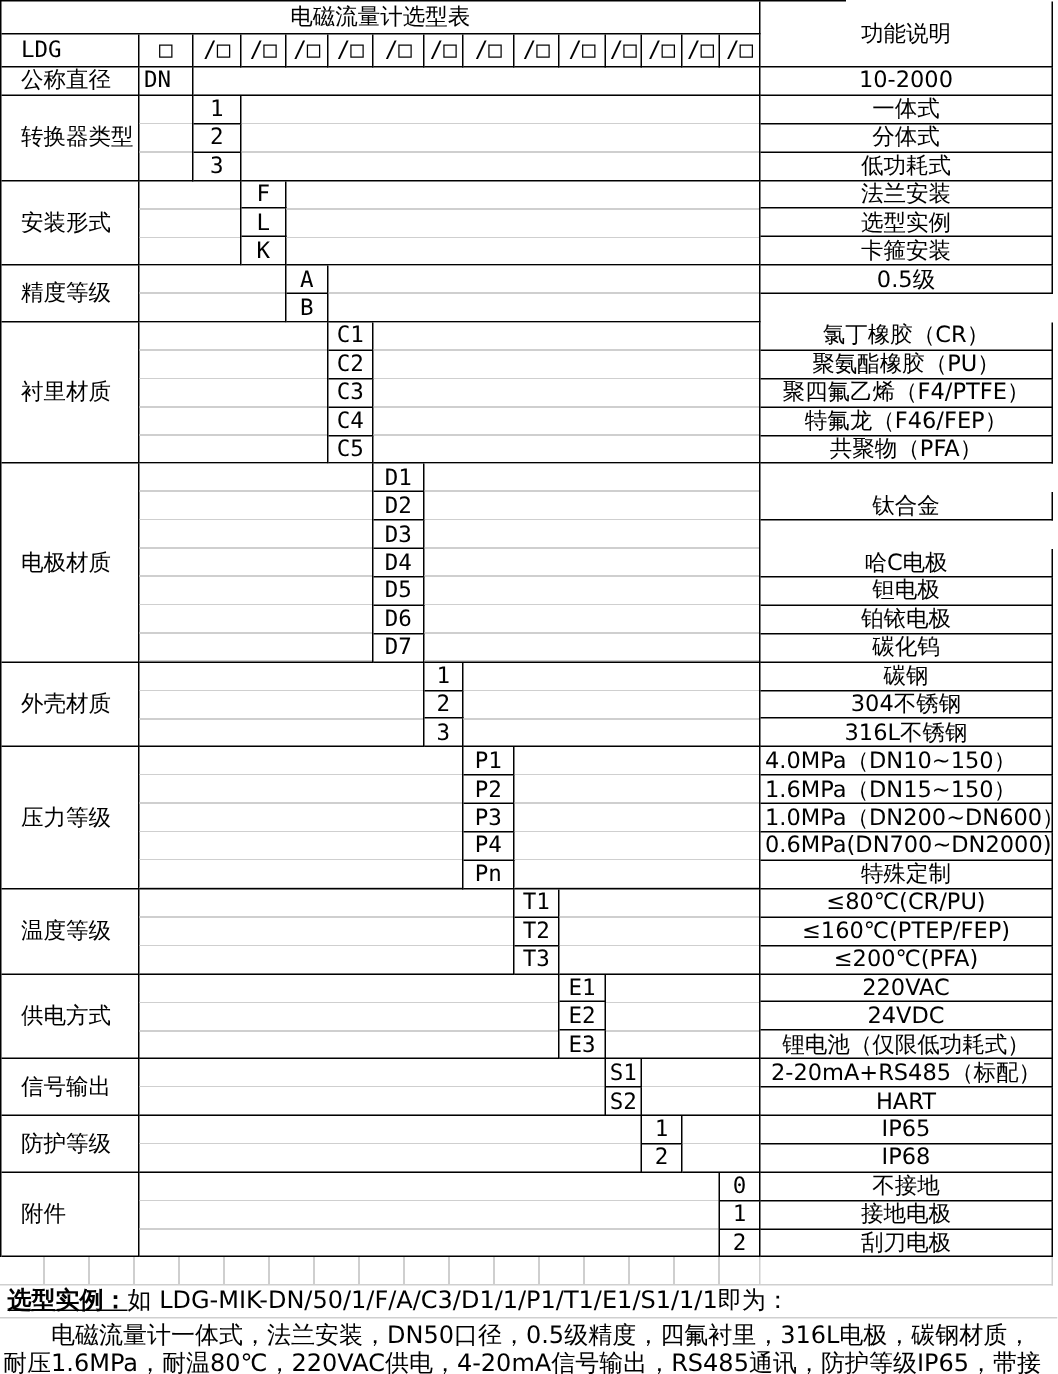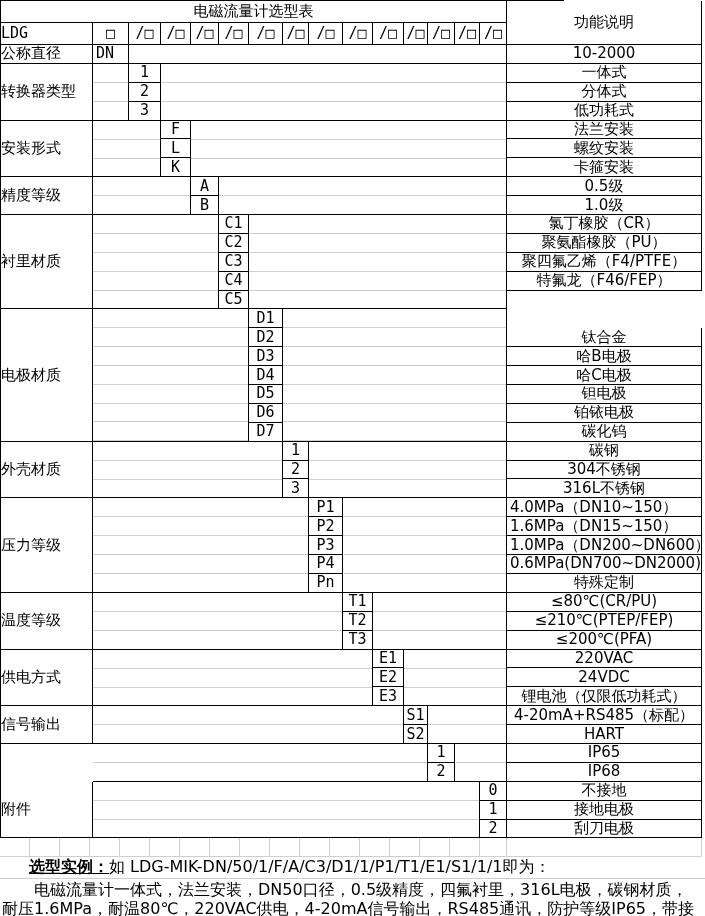--- a/index.html
+++ b/index.html
@@ -6,38 +6,38 @@
   .page{position:relative;width:705px;height:916px;background:#fff;color:#000;
         font-family:"DejaVu Sans","Liberation Sans",sans-serif;font-size:15px;}
   
   .grid{display:grid;width:564px;box-sizing:border-box;
         grid-template-columns:92px 36px 32px 30px 28px 30px 34px 26px 34px 30px 31px 24px 27px 25px 27px 195px;
         grid-template-rows:22px 22px repeat(42,18.9px);
         border-top:1px solid #000;border-left:1px solid #000;}
   .t{box-sizing:border-box;border-right:1px solid #000;border-bottom:1px solid #000;
      display:flex;align-items:center;justify-content:center;overflow:hidden;
      white-space:nowrap;line-height:1;}
-  .lab{justify-content:flex-start;}
+  .lab{justify-content:flex-start;padding-left:13px;}
   .mono{font-family:"DejaVu Sans Mono","Liberation Mono",monospace;}
   .dn{justify-content:flex-start;padding-left:3px;}
   .dleft{justify-content:flex-start;padding-left:3px;}
   .emp{background-image:repeating-linear-gradient(to bottom,
         transparent 0,transparent 17.9px,#cfcfcf 17.9px,#cfcfcf 18.9px);}
   .title{font-size:15px;}
   
   .strip{position:relative;width:702px;height:19px;box-sizing:border-box;
          border-bottom:1px solid #cfcfcf;border-right:1px solid #cfcfcf;}
   .strip-in{position:absolute;left:0;top:0;width:507px;height:100%;
          background-image:repeating-linear-gradient(to right,
            transparent 0,transparent 29px,#cfcfcf 29px,#cfcfcf 30px);
          border-right:1px solid #cfcfcf;box-sizing:border-box;}
   
   .f1{height:21px;display:flex;align-items:center;padding-left:5px;
       font-size:16px;border-bottom:1px solid #cfcfcf;white-space:nowrap;}
-  .f1lab{font-weight:bold;text-decoration:underline;margin-left:24px;}
+  .f1lab{font-weight:bold;text-decoration:underline;}
   .f1code{font-weight:normal;}
   .fp{font-size:16px;line-height:19px;text-indent:2em;padding:1px 2px 0 2px;}
 </style>
 </head>
 <body>
 
 <div class="page">
 
   <div class="grid">
 
@@ -75,56 +75,55 @@
     <div class="t" style="grid-area:5/16">分体式</div>
     <div class="t lab" style="grid-area:7/1/10/2">安装形式</div>
 
     <div class="t" style="grid-area:6/16">低功耗式</div>
     <div class="t emp" style="grid-area:7/2/10/4"></div>
     <div class="t mono" style="grid-area:7/4">F</div>
     <div class="t mono" style="grid-area:8/4">L</div>
     <div class="t mono" style="grid-area:9/4">K</div>
     <div class="t emp" style="grid-area:7/5/10/16"></div>
     <div class="t" style="grid-area:7/16">法兰安装</div>
-    <div class="t" style="grid-area:8/16">螺纹安装</div>
+    <div class="t" style="grid-area:8/16">选型实例</div>
     <div class="t" style="grid-area:9/16">卡箍安装</div>
 
     <div class="t lab" style="grid-area:10/1/12/2">精度等级</div>
     <div class="t emp" style="grid-area:10/2/12/5"></div>
     <div class="t mono" style="grid-area:10/5">A</div>
     <div class="t mono" style="grid-area:11/5">B</div>
     <div class="t emp" style="grid-area:10/6/12/16"></div>
     <div class="t" style="grid-area:10/16">0.5级</div>
-    <div class="t" style="grid-area:11/16">1.0级</div>
 
     <div class="t lab" style="grid-area:12/1/17/2">衬里材质</div>
     <div class="t emp" style="grid-area:12/2/17/6"></div>
     <div class="t mono" style="grid-area:12/6">C1</div>
     <div class="t mono" style="grid-area:13/6">C2</div>
     <div class="t mono" style="grid-area:14/6">C3</div>
     <div class="t mono" style="grid-area:15/6">C4</div>
     <div class="t mono" style="grid-area:16/6">C5</div>
     <div class="t emp" style="grid-area:12/7/17/16"></div>
     <div class="t" style="grid-area:12/16">氯丁橡胶（CR）</div>
     <div class="t" style="grid-area:13/16">聚氨酯橡胶（PU）</div>
     <div class="t" style="grid-area:14/16">聚四氟乙烯（F4/PTFE）</div>
     <div class="t" style="grid-area:15/16">特氟龙（F46/FEP）</div>
+    <div class="t" style="grid-area:16/16">共聚物（PFA）</div>
 
     <div class="t lab" style="grid-area:17/1/24/2">电极材质</div>
     <div class="t emp" style="grid-area:17/2/24/7"></div>
     <div class="t mono" style="grid-area:17/7">D1</div>
     <div class="t mono" style="grid-area:18/7">D2</div>
     <div class="t mono" style="grid-area:19/7">D3</div>
     <div class="t mono" style="grid-area:20/7">D4</div>
     <div class="t mono" style="grid-area:21/7">D5</div>
     <div class="t mono" style="grid-area:22/7">D6</div>
     <div class="t mono" style="grid-area:23/7">D7</div>
     <div class="t emp" style="grid-area:17/8/24/16"></div>
     <div class="t" style="grid-area:18/16">钛合金</div>
-    <div class="t" style="grid-area:19/16">哈B电极</div>
     <div class="t" style="grid-area:21/16">钽电极</div>
     <div class="t" style="grid-area:20/16">哈C电极</div>
     <div class="t" style="grid-area:22/16">铂铱电极</div>
     <div class="t" style="grid-area:23/16">碳化钨</div>
 
     <div class="t lab" style="grid-area:24/1/27/2">外壳材质</div>
     <div class="t emp" style="grid-area:24/2/27/8"></div>
     <div class="t mono" style="grid-area:24/8">1</div>
     <div class="t mono" style="grid-area:25/8">2</div>
     <div class="t mono" style="grid-area:26/8">3</div>
@@ -147,41 +146,42 @@
     <div class="t dleft" style="grid-area:30/16">0.6MPa(DN700~DN2000)</div>
     <div class="t lab" style="grid-area:32/1/35/2">温度等级</div>
 
     <div class="t" style="grid-area:31/16">特殊定制</div>
     <div class="t emp" style="grid-area:32/2/35/10"></div>
     <div class="t mono" style="grid-area:32/10">T1</div>
     <div class="t mono" style="grid-area:33/10">T2</div>
     <div class="t mono" style="grid-area:34/10">T3</div>
     <div class="t emp" style="grid-area:32/11/35/16"></div>
     <div class="t" style="grid-area:32/16">≤80℃(CR/PU)</div>
-    <div class="t" style="grid-area:33/16">≤210℃(PTEP/FEP)</div>
+    <div class="t" style="grid-area:33/16">≤160℃(PTEP/FEP)</div>
     <div class="t" style="grid-area:34/16">≤200℃(PFA)</div>
 
     <div class="t lab" style="grid-area:35/1/38/2">供电方式</div>
     <div class="t emp" style="grid-area:35/2/38/11"></div>
     <div class="t mono" style="grid-area:35/11">E1</div>
     <div class="t mono" style="grid-area:36/11">E2</div>
     <div class="t mono" style="grid-area:37/11">E3</div>
     <div class="t emp" style="grid-area:35/12/38/16"></div>
     <div class="t" style="grid-area:35/16">220VAC</div>
     <div class="t" style="grid-area:36/16">24VDC</div>
     <div class="t" style="grid-area:37/16">锂电池（仅限低功耗式）</div>
 
     <div class="t lab" style="grid-area:38/1/40/2">信号输出</div>
     <div class="t emp" style="grid-area:38/2/40/12"></div>
     <div class="t mono" style="grid-area:38/12">S1</div>
     <div class="t mono" style="grid-area:39/12">S2</div>
     <div class="t emp" style="grid-area:38/13/40/16"></div>
-    <div class="t" style="grid-area:38/16">4-20mA+RS485（标配）</div>
+    <div class="t" style="grid-area:38/16">2-20mA+RS485（标配）</div>
     <div class="t" style="grid-area:39/16">HART</div>
 
+    <div class="t lab" style="grid-area:40/1/42/2">防护等级</div>
     <div class="t emp" style="grid-area:40/2/42/13"></div>
     <div class="t mono" style="grid-area:40/13">1</div>
     <div class="t mono" style="grid-area:41/13">2</div>
     <div class="t emp" style="grid-area:40/14/42/16"></div>
     <div class="t" style="grid-area:40/16">IP65</div>
     <div class="t" style="grid-area:41/16">IP68</div>
 
     <div class="t lab" style="grid-area:42/1/45/2">附件</div>
     <div class="t emp" style="grid-area:42/2/45/15"></div>
     <div class="t mono" style="grid-area:42/15">0</div>

